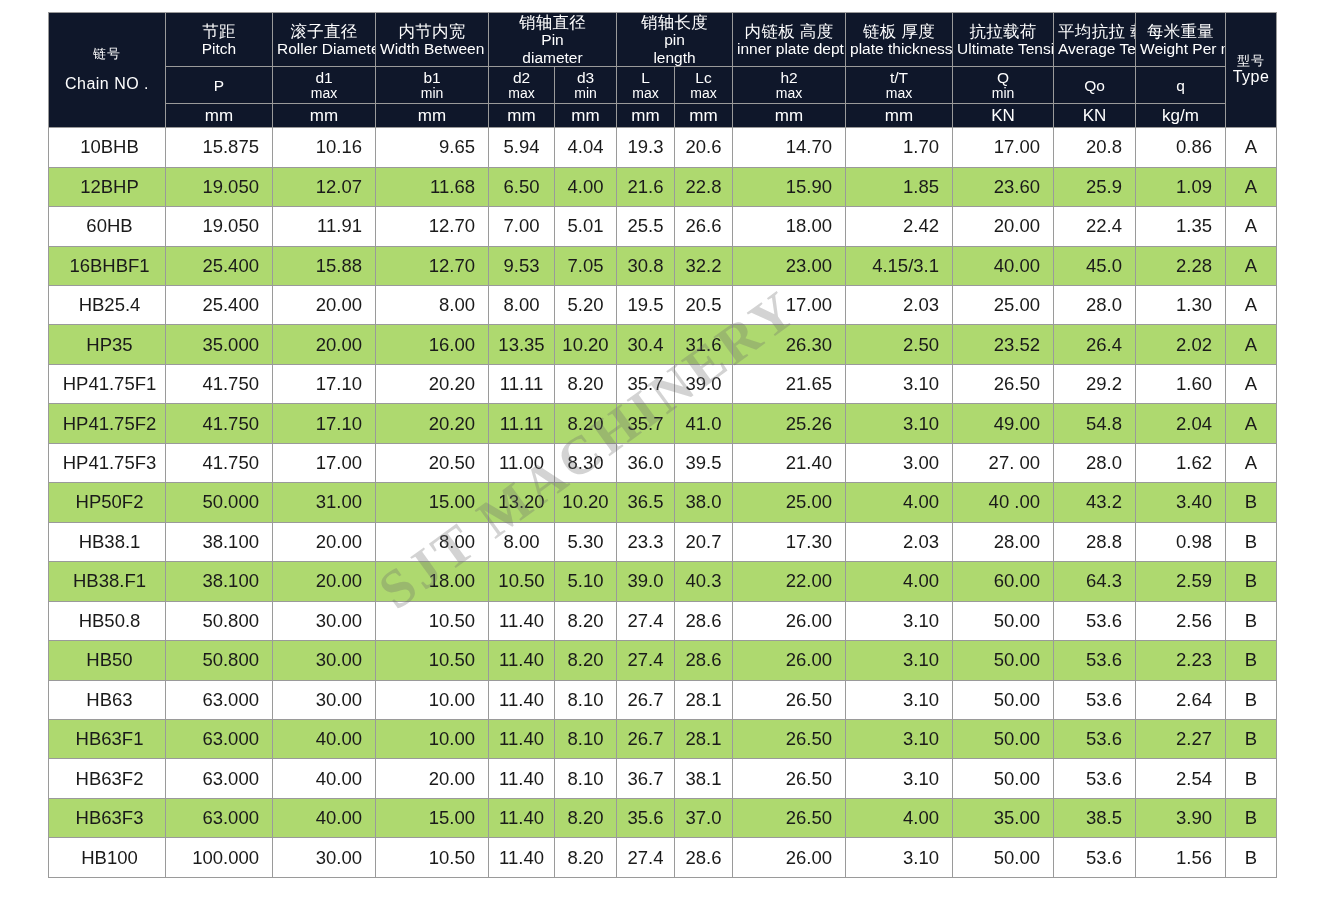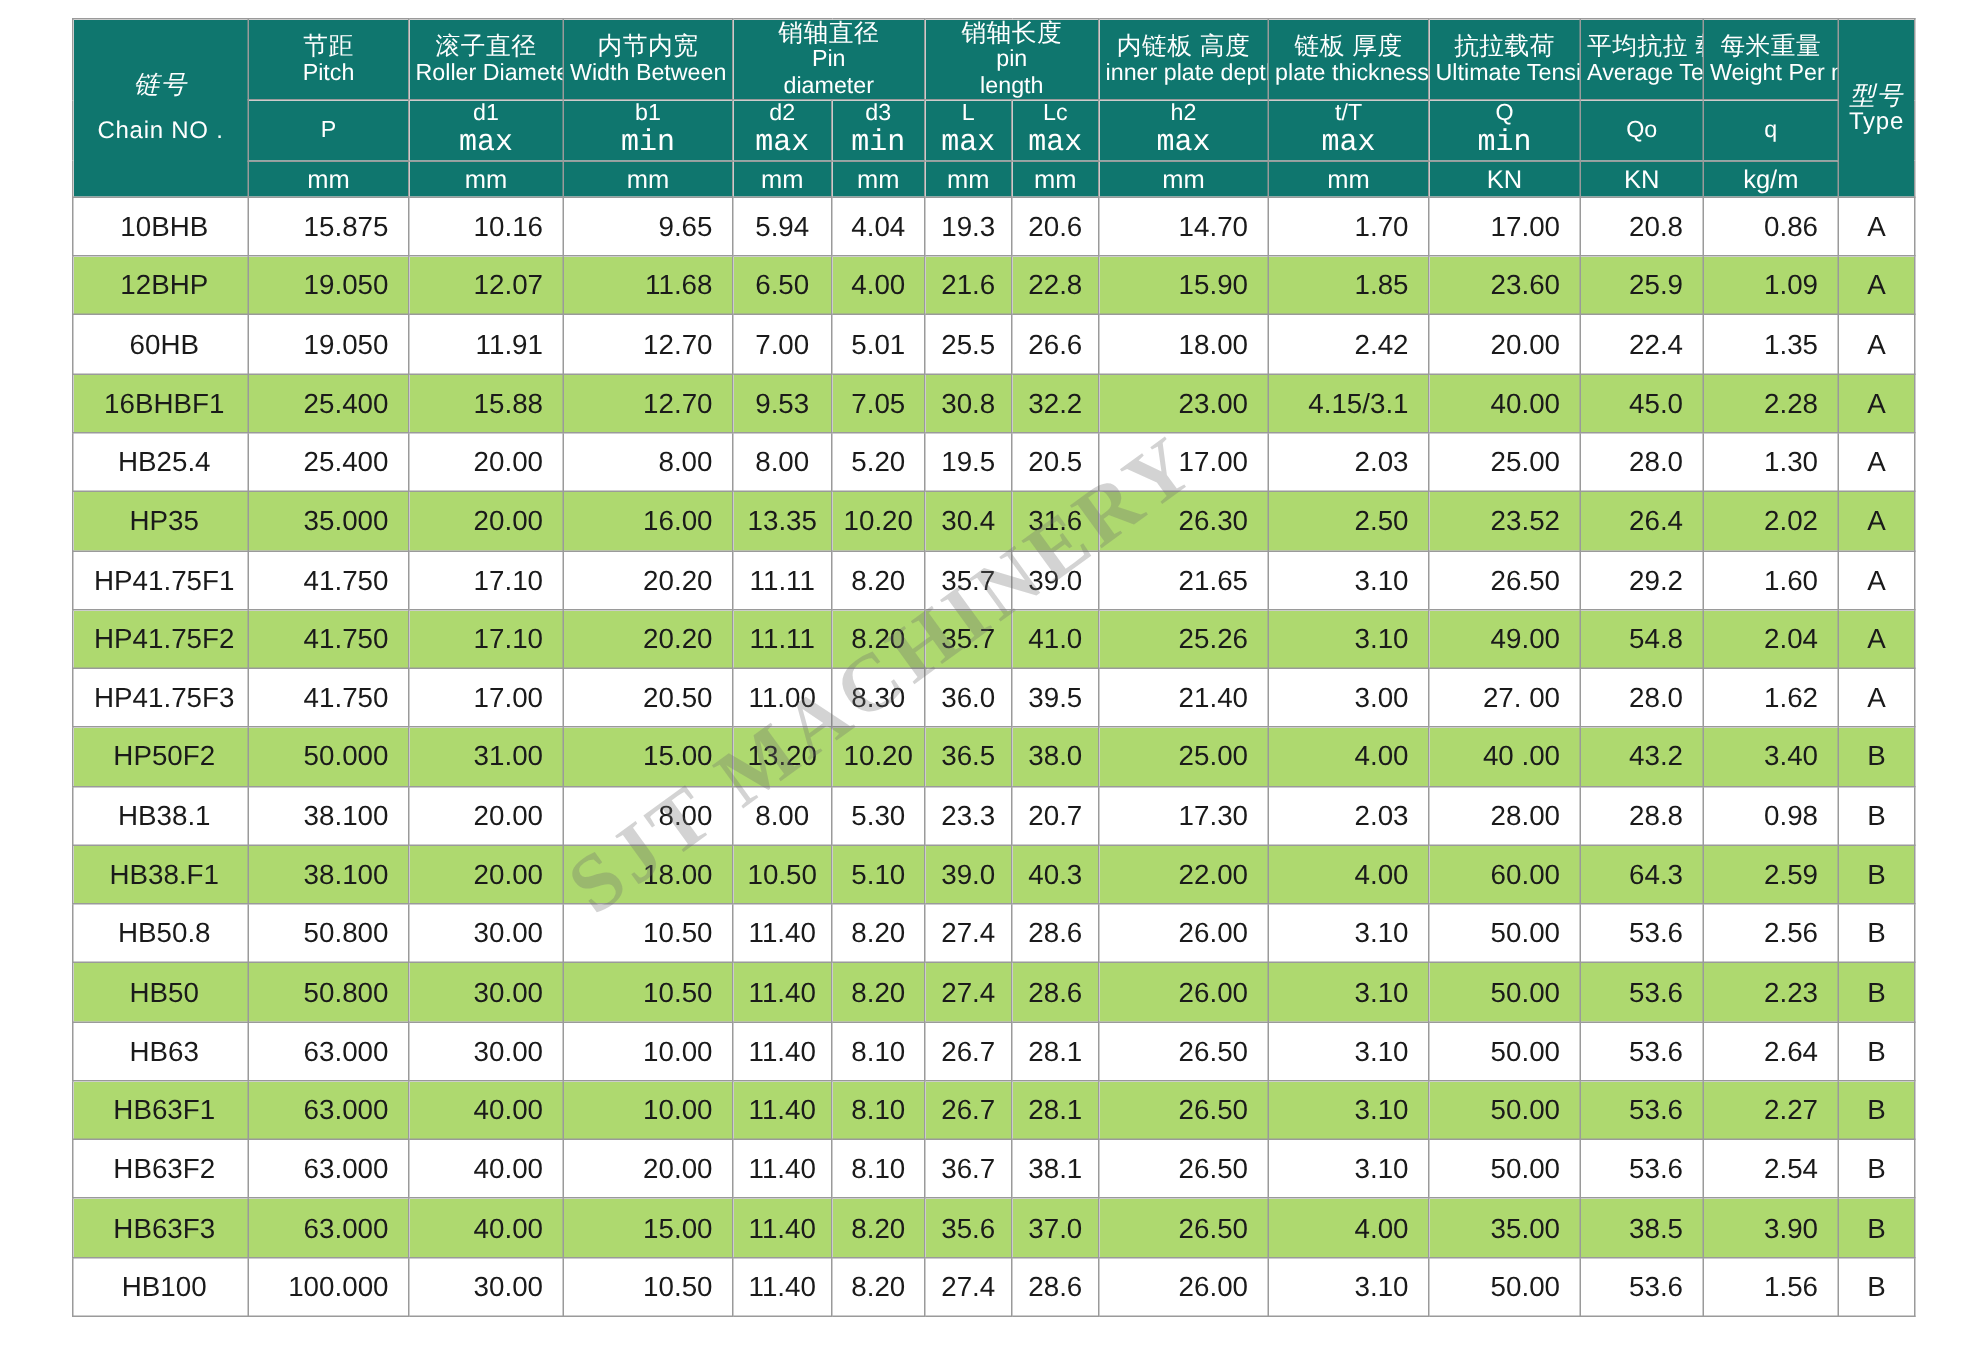--- a/index.html
+++ b/index.html
@@ -37,21 +37,21 @@
     padding: 0 4px;
     text-align: center;
     vertical-align: middle;
     font-weight: normal;
     overflow: hidden;
     white-space: nowrap;
   }
 
   
   thead th {
-    background: #0f766e;
+    background: #0f172a;
     color: #ffffff;
     border-color: #2f8a26;
     line-height: 1.12;
   }
   th.h-title {
     font-size: 16px;
   }
   th.h-title .cn {
     display: block;
     font-size: 16.5px;
@@ -59,30 +59,29 @@
   }
   th.h-title .en {
     display: block;
     font-size: 15.5px;
   }
   th.h-sym {
     font-size: 15.5px;
     height: 36px;
   }
   th.h-sym .sym { display: block; }
-  th.h-sym .qual { display: block; font-size: 20px; font-family: Liberation Mono, monospace; }
+  th.h-sym .qual { display: block; font-size: 14px; }
   th.h-unit {
     font-size: 17px;
     height: 23px;
   }
   th.h-span .cn-big {
     display: block;
-    font-size: 17px;
+    font-size: 13px;
     letter-spacing: 1px;
-    font-style: italic;
   }
   th.h-span .gap { display: block; height: 13px; }
   th.h-span .en-big {
     display: block;
     font-size: 16px;
     letter-spacing: .5px;
   }
 
   
   tbody td {

